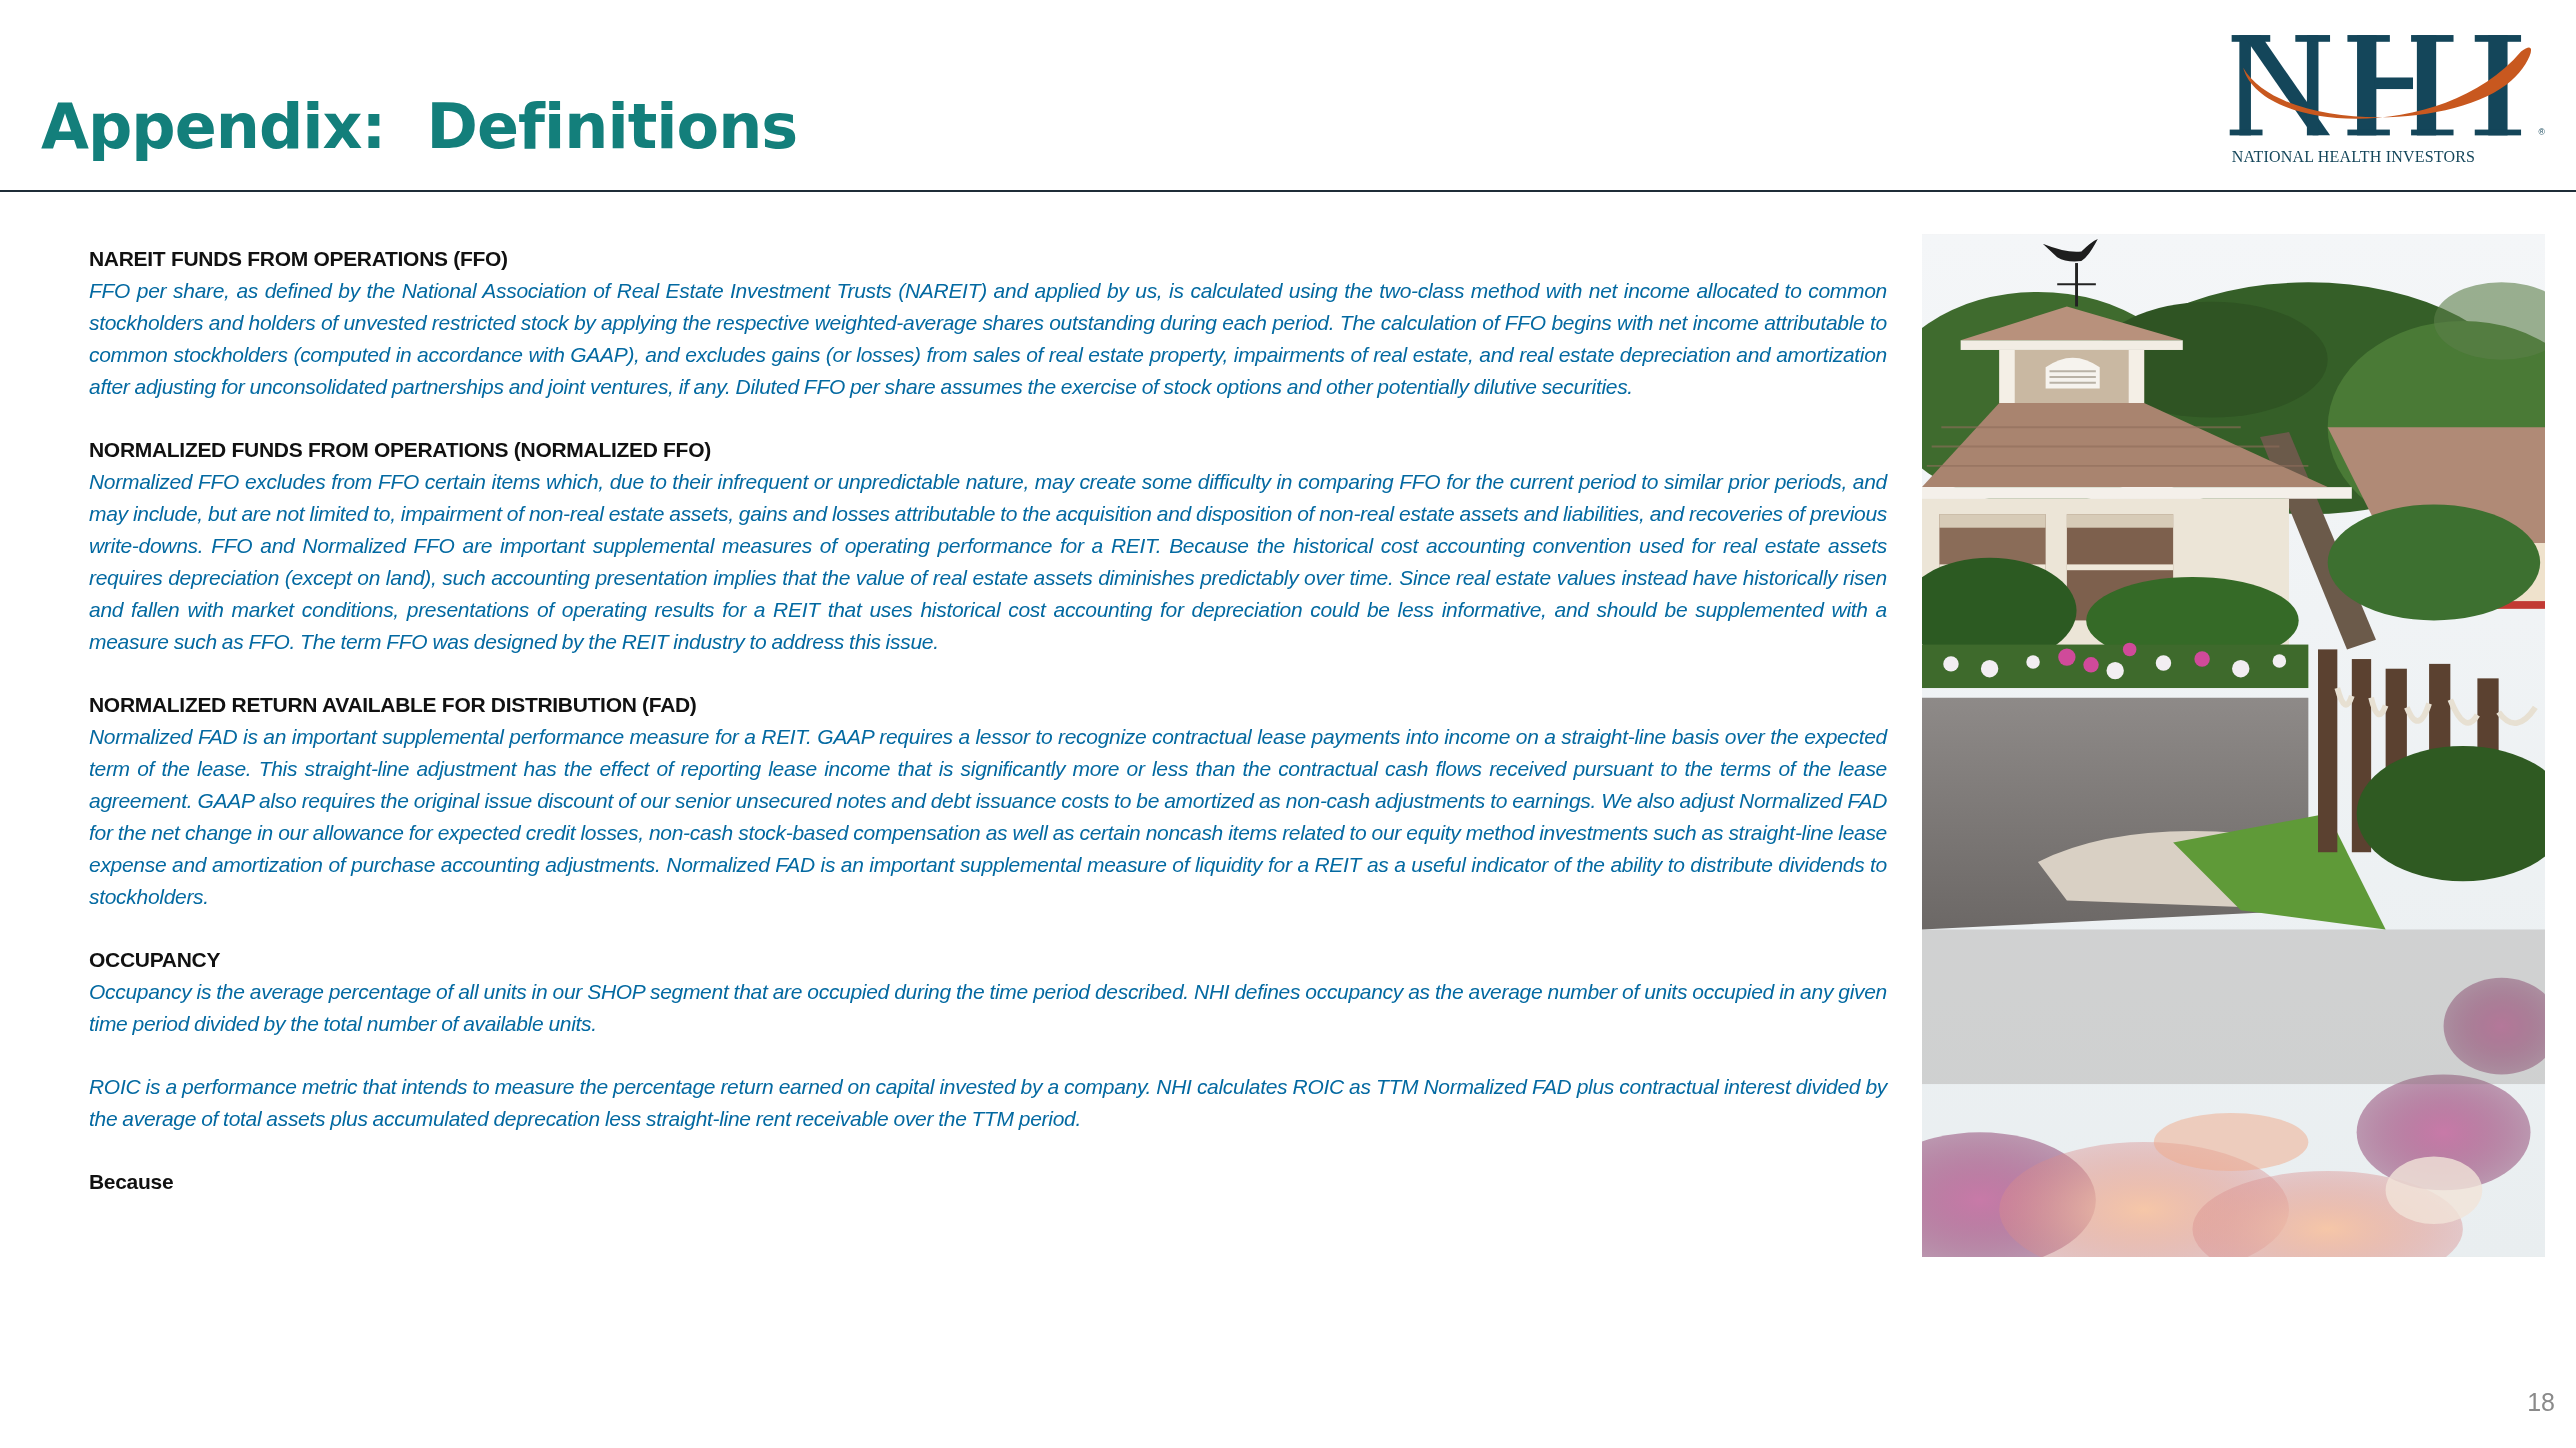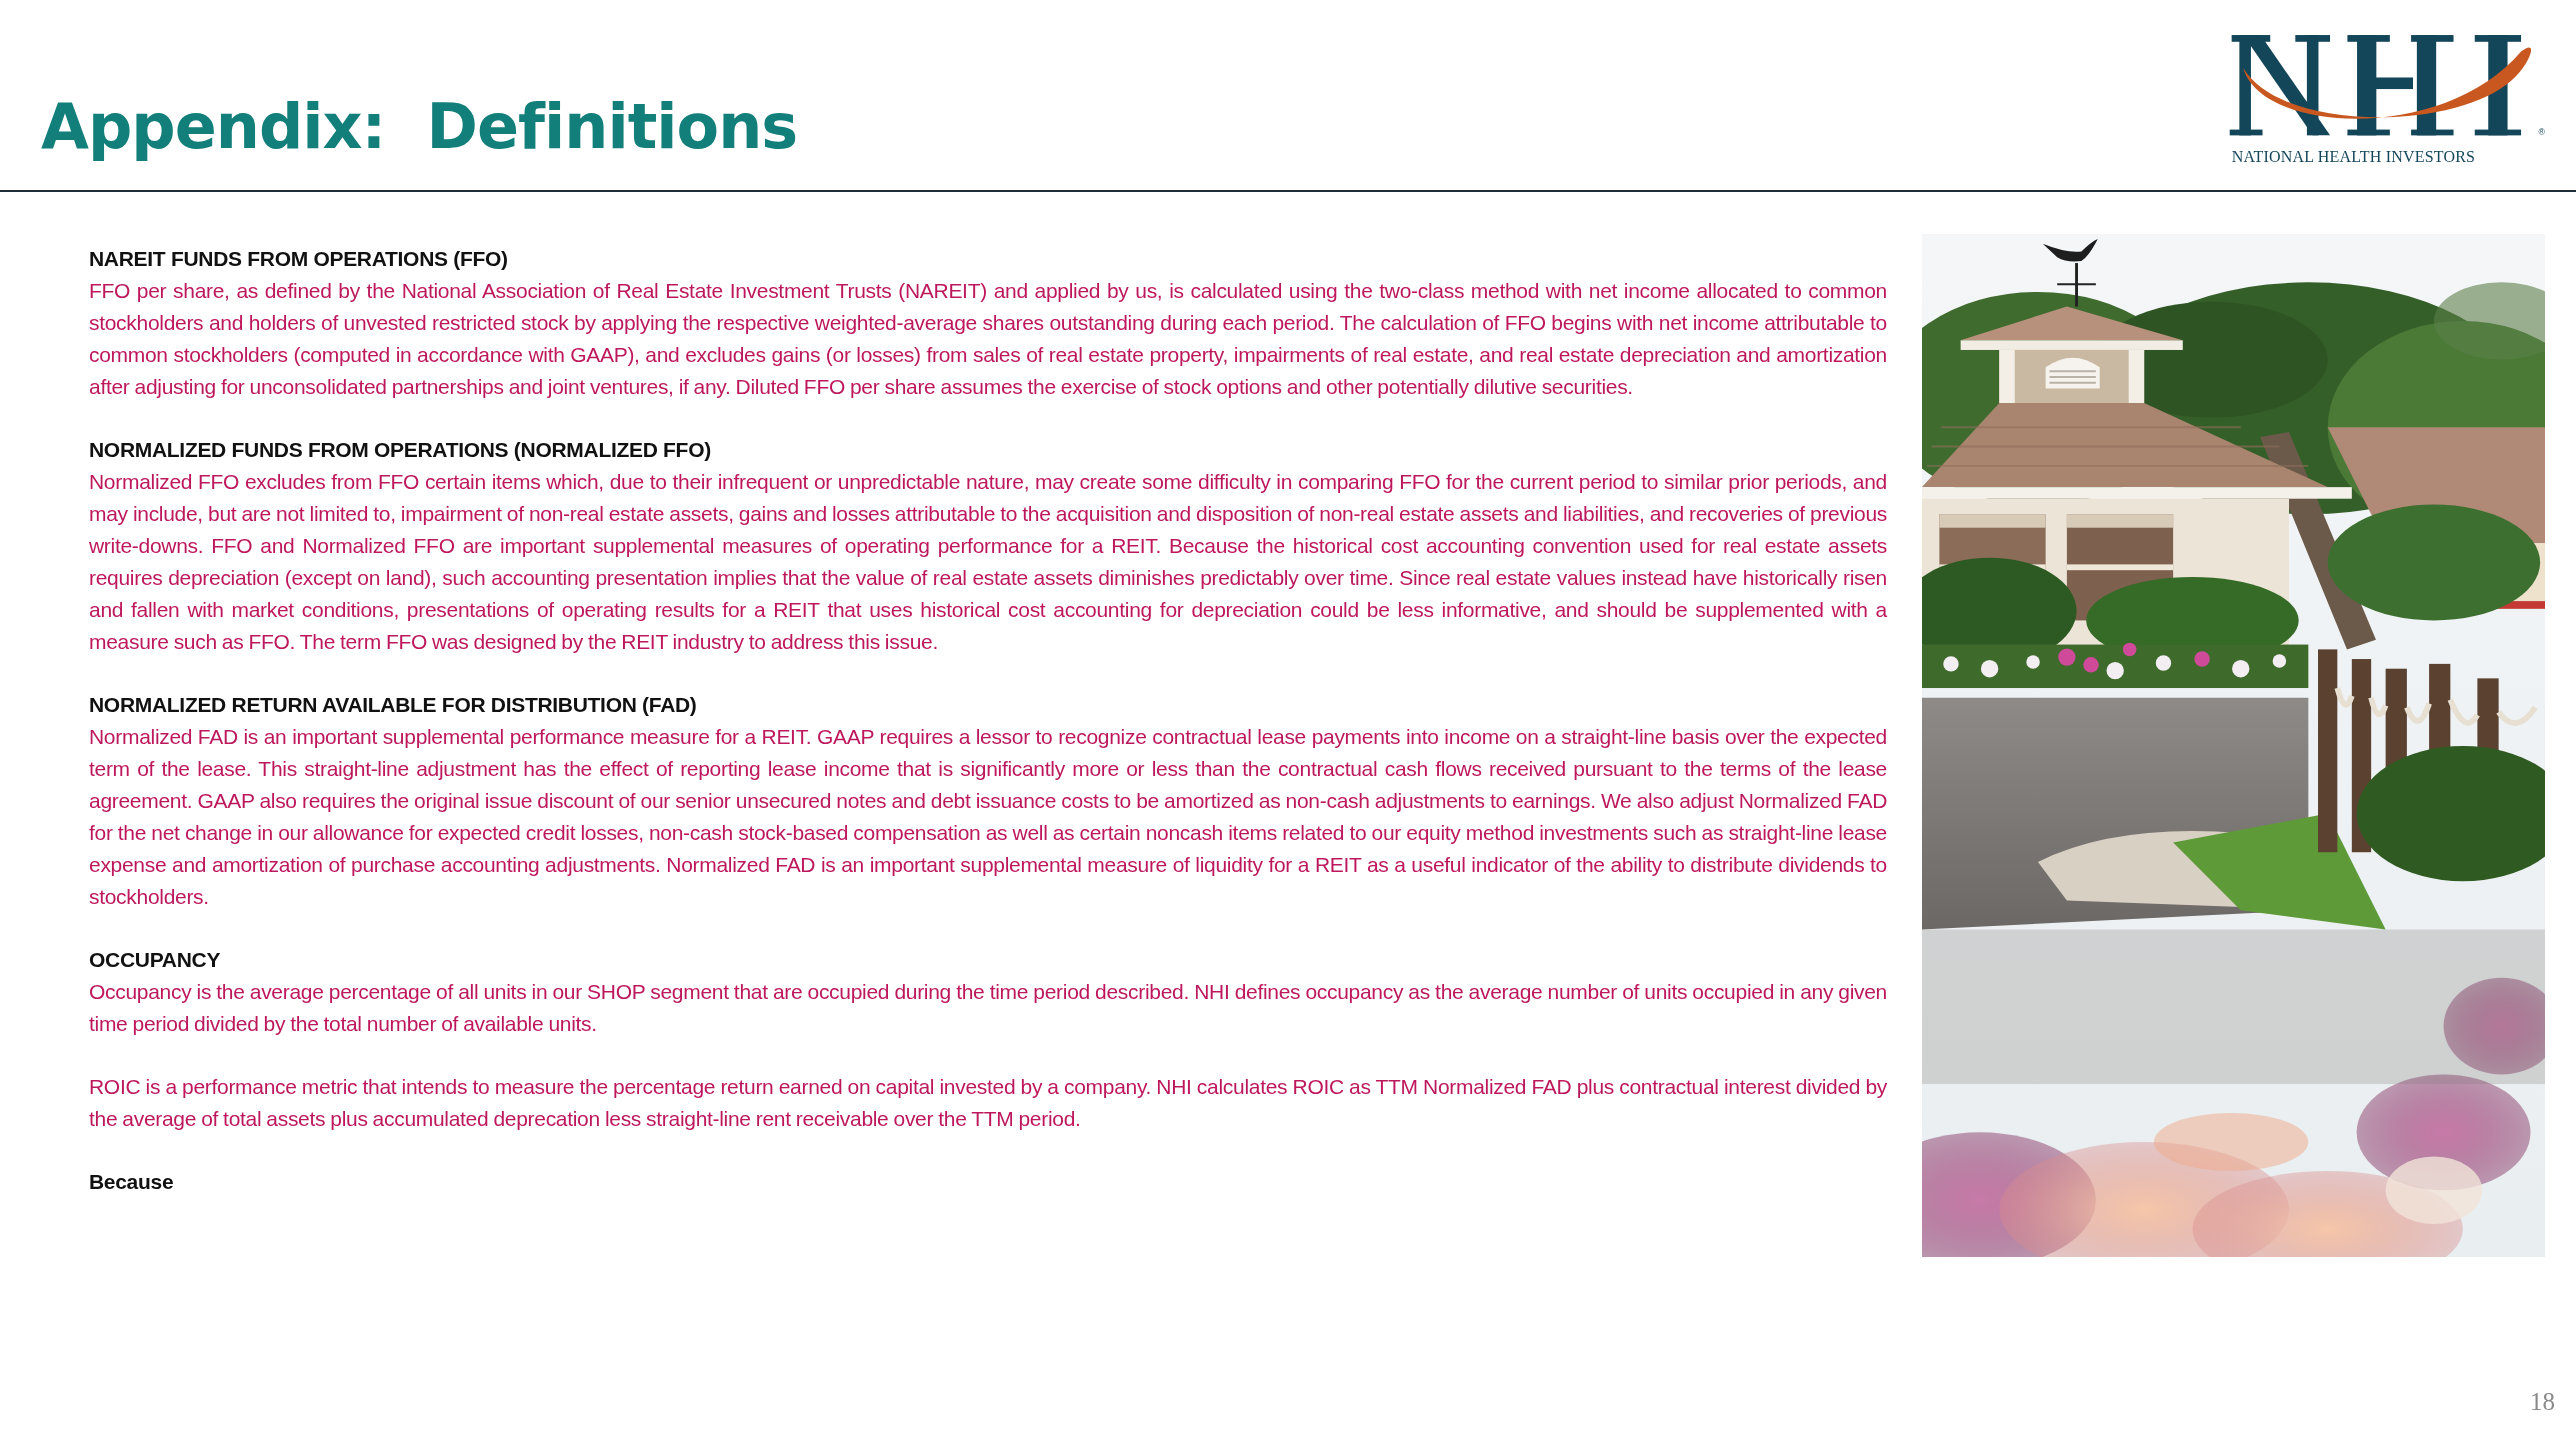--- a/index.html
+++ b/index.html
@@ -75,44 +75,45 @@
       font-size: 21px;
       line-height: 32px;
       color: #111111;
       margin: 0;
       letter-spacing: -0.3px;
     }
     .section-body {
       font-family: "Liberation Sans", sans-serif;
       font-size: 21px;
       line-height: 32px;
-      color: #be185d;
+      color: #0369a1;
       margin: 0;
       text-align: justify;
       letter-spacing: -0.3px;
       word-spacing: -0.5px;
+      font-style: italic;
     }
 
     
     .photo {
       position: absolute;
       left: 1922px;
       top: 234px;
       width: 623px;
       height: 1023px;
       overflow: hidden;
       background: #e8e2d8;
     }
     .photo svg { display: block; }
 
     .page-number {
       position: absolute;
       right: 21px;
       top: 1388px;
-      font-family: Liberation Serif, serif;
+      font-family: Liberation Sans, sans-serif;
       font-size: 25px;
       color: #8a8a8a;
       margin-left: 23px;
     }
   </style>
 </head>
 <body>
 
 <h1 class="slide-title">Appendix:  Definitions</h1>
 <div class="title-rule"></div>

